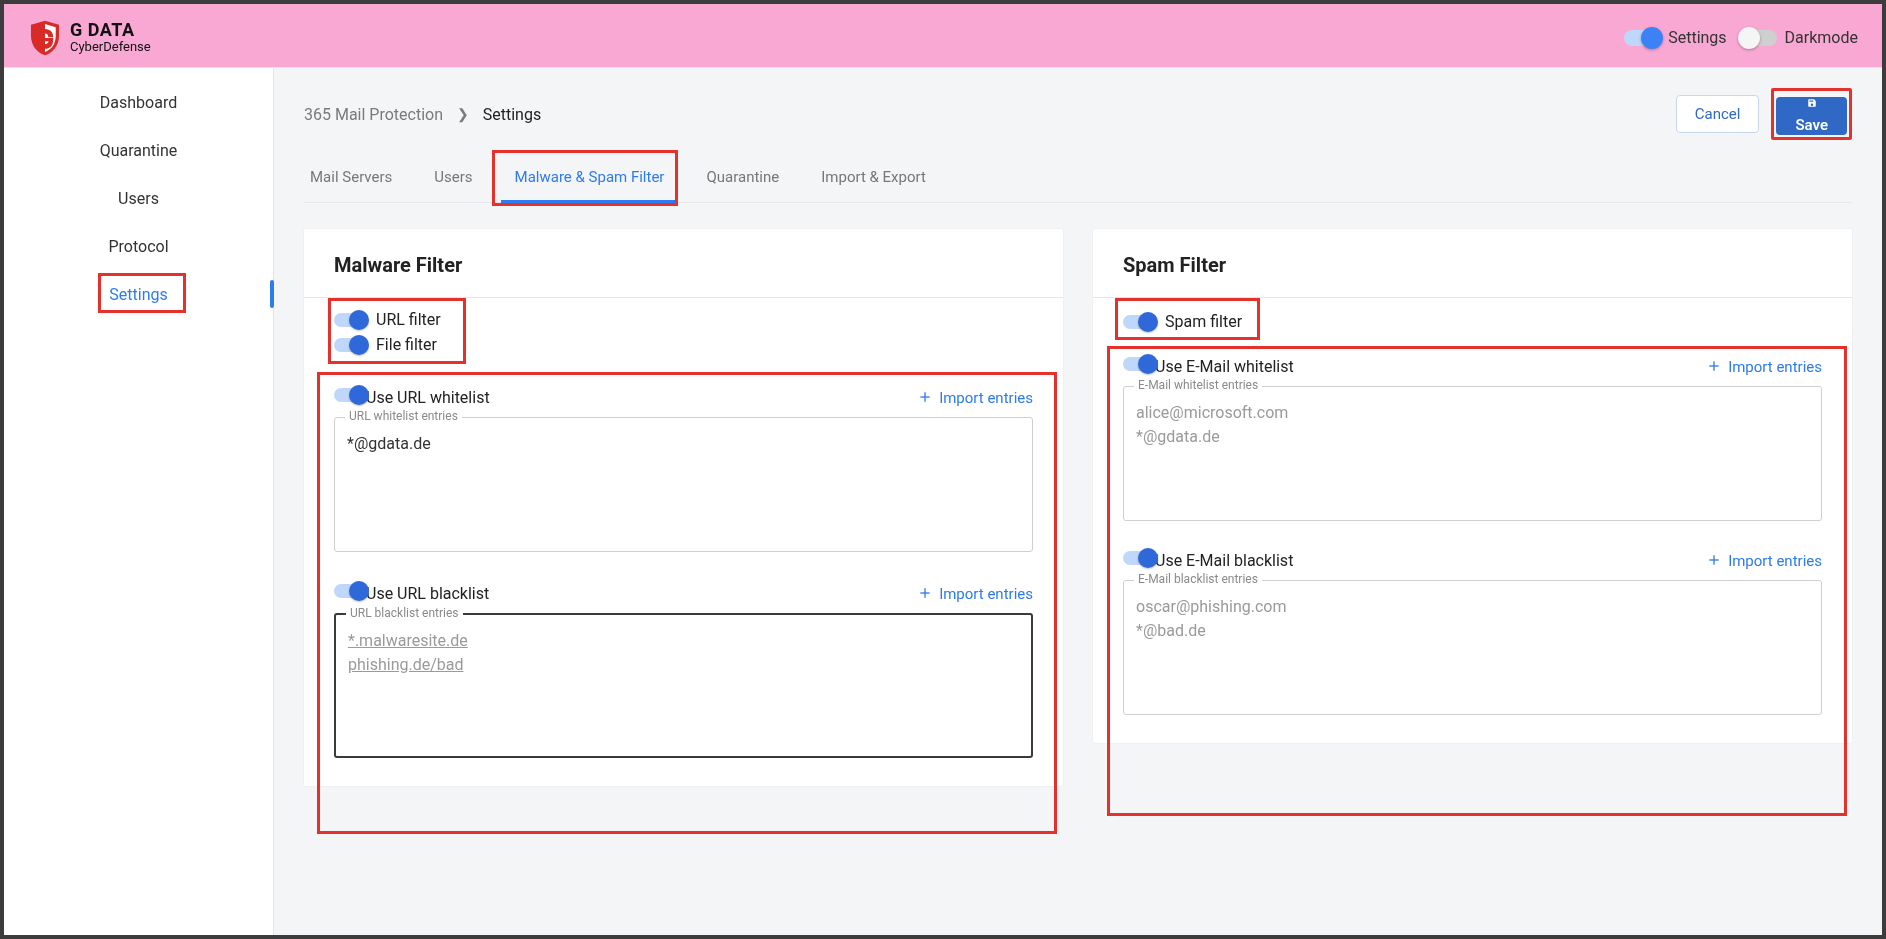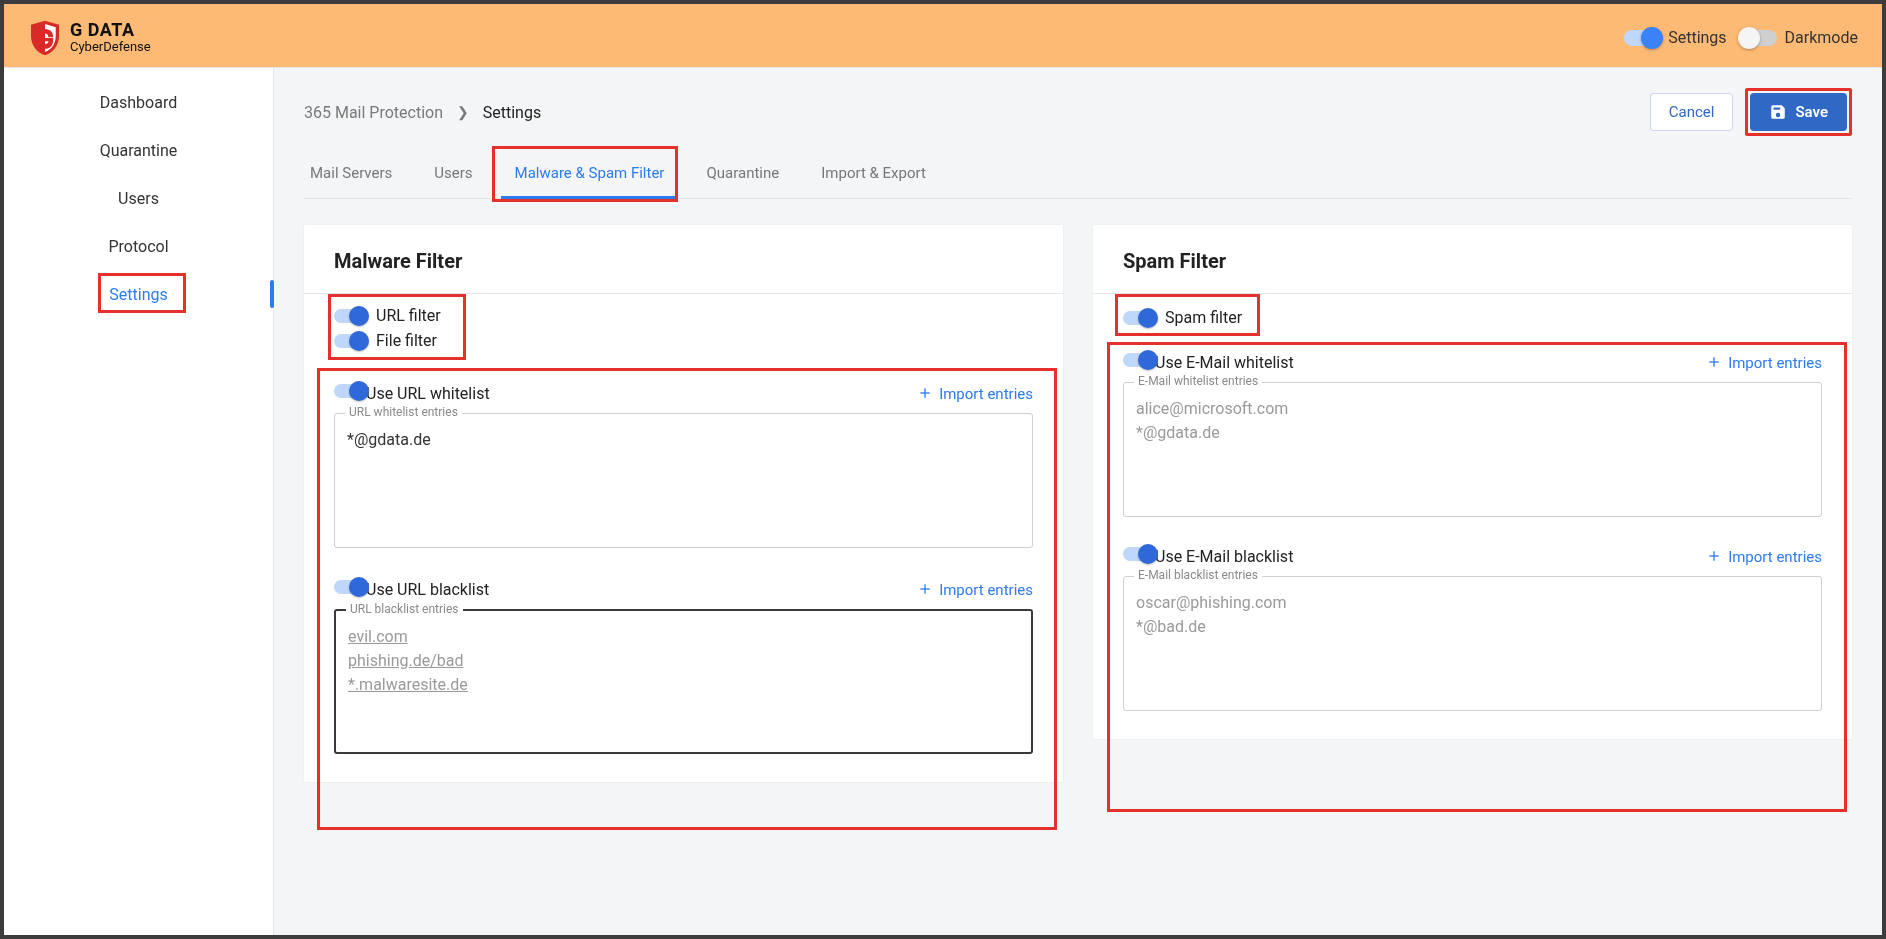--- a/index.html
+++ b/index.html
@@ -19,21 +19,21 @@
   *{box-sizing:border-box;font-family:var(--font);}
   html,body{margin:0;padding:0;height:100%;}
   body{background:#fff;}
 
   
   .frame{
     width:1886px;height:939px;
     border:4px solid #3c3c3c;
     margin:0 auto;
     position:relative;
-    background:#fdba74;
+    background:#f9a8d4;
     overflow:hidden;
   }
 
   
   .header{
     display:flex;align-items:center;justify-content:space-between;
     padding:12px 24px 8px 24px;
     border-bottom:1px solid var(--border);
     height:64px;
   }
@@ -90,21 +90,21 @@
     overflow:auto;
   }
   .page-top{display:flex;align-items:center;justify-content:space-between;padding:20px 0 6px 0;}
   .breadcrumb{display:flex;align-items:center;gap:14px;font-size:16px;justify-content:center;}
   .breadcrumb .seg{color:var(--text-muted);cursor:pointer;}
   .breadcrumb .chev{color:var(--text-muted);font-size:14px;}
   .breadcrumb .seg.active{color:#222;}
   .top-actions{display:flex;gap:12px;align-items:center;}
   .btn{display:inline-flex;align-items:center;gap:8px;height:38px;padding:0 18px;border-radius:4px;font-size:15px;cursor:pointer;border:1px solid transparent;}
   .btn.cancel{background:#fff;border:1px solid #c9d6ef;color:var(--blue-dark);}
-  .btn.save{background:var(--blue-dark);color:#fff;font-weight:600;}
+  .btn.save{background:var(--blue-dark);color:#fff;font-weight:600;flex-direction:column;}
   .btn.save svg{width:18px;height:18px;fill:#fff;}
   .save-highlight{border:3px solid var(--highlight);padding:2px;border-radius:2px;}
 
   
   .tabs{display:flex;gap:30px;border-bottom:1px solid var(--border);margin-top:8px;position:relative;}
   .tab{padding:14px 6px 16px 6px;font-size:15px;color:#777;cursor:pointer;position:relative;}
   .tab.active{color:var(--blue);}
   .tab.active::after{content:"";position:absolute;left:-8px;right:-8px;bottom:-1px;height:3px;background:var(--blue);}
   .tab-highlight{
     position:absolute;border:3px solid var(--highlight);pointer-events:none;
@@ -289,23 +289,22 @@
                 <div class="import-link">
                   <svg viewBox="0 0 24 24">
                       <line x1="12" y1="5" x2="12" y2="19"></line>
                       <line x1="5" y1="12" x2="19" y2="12"></line>
                     </svg>
                   <span>Import entries</span>
                 </div>
               </div>
               <div class="text-field focused empty" style="min-height:145px;text-decoration:underline;">
                 <span class="field-legend">URL blacklist entries</span>
-                <span class="line">evil.com</span>
+                <span class="line">*.malwaresite.de</span>
                 <span class="line">phishing.de/bad</span>
-                <span class="line">*.malwaresite.de</span>
               </div>
             </div>
           </div>
         </div>
 
         <div class="panel">
           <h2>Spam Filter</h2>
           <div class="divider"></div>
           <div class="panel-body" style="position:relative;">
 

